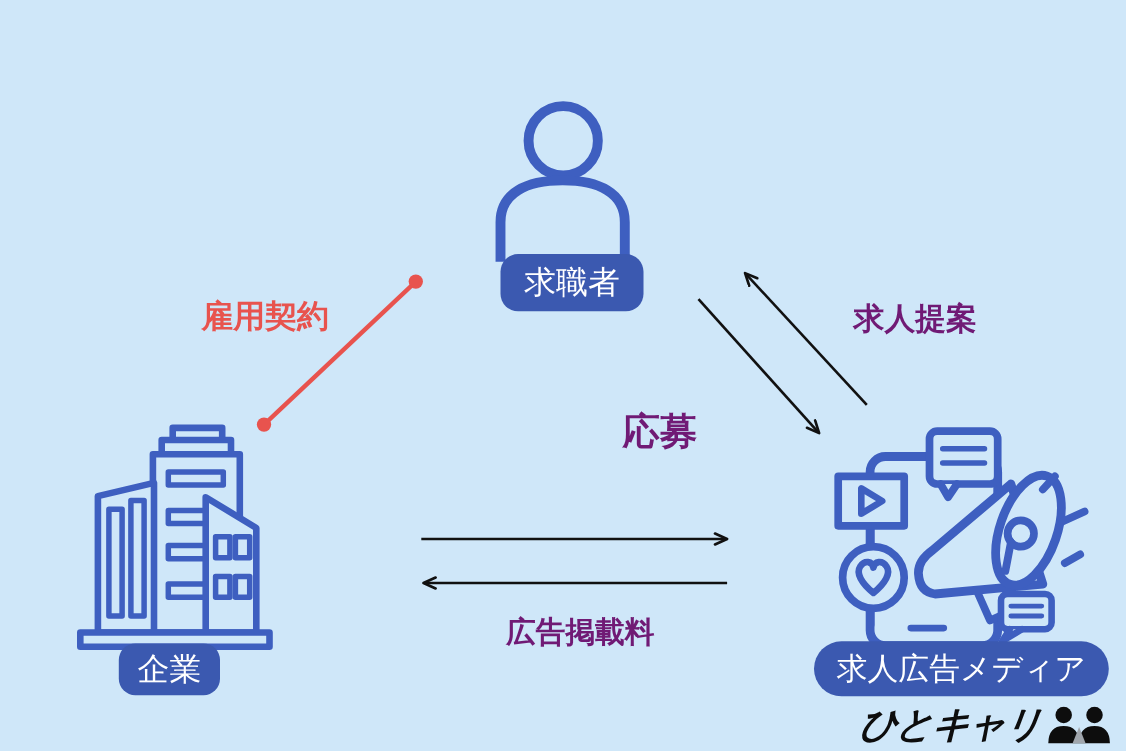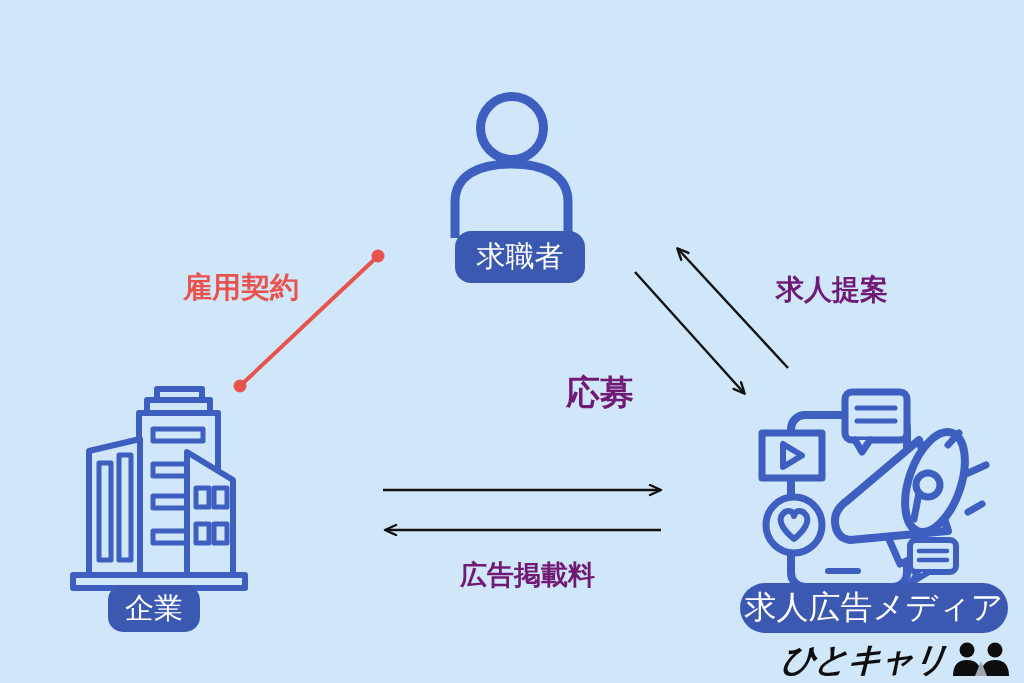--- a/index.html
+++ b/index.html
@@ -25,21 +25,21 @@
     position:absolute;
     background:#3b59b0;
     color:#ffffff;
     font-weight:400;
     display:flex;align-items:center;justify-content:center;
     white-space:nowrap;
     z-index:5;
   }
   .pill-jobseeker{left:455px;top:231px;width:130px;height:52px;border-radius:16px;font-size:29px;}
   .pill-company{left:108px;top:585px;width:92px;height:47px;border-radius:15px;font-size:29px;}
-  .pill-media{left:740px;top:583px;width:268px;height:50px;border-radius:25px;font-size:32px;}
+  .pill-media{left:740px;top:583px;width:268px;height:50px;border-radius:25px;font-size:28px;}
   .edge-label{
     position:absolute;
     font-weight:700;
     color:#701a75;
     white-space:nowrap;
     z-index:4;
   }
   .label-contract{left:183px;top:268px;font-size:29px;color:#e8534e;}
   .label-proposal{left:776px;top:271px;font-size:28px;}
   .label-application{left:566px;top:334px;font-size:34px;margin-top:36px;}

